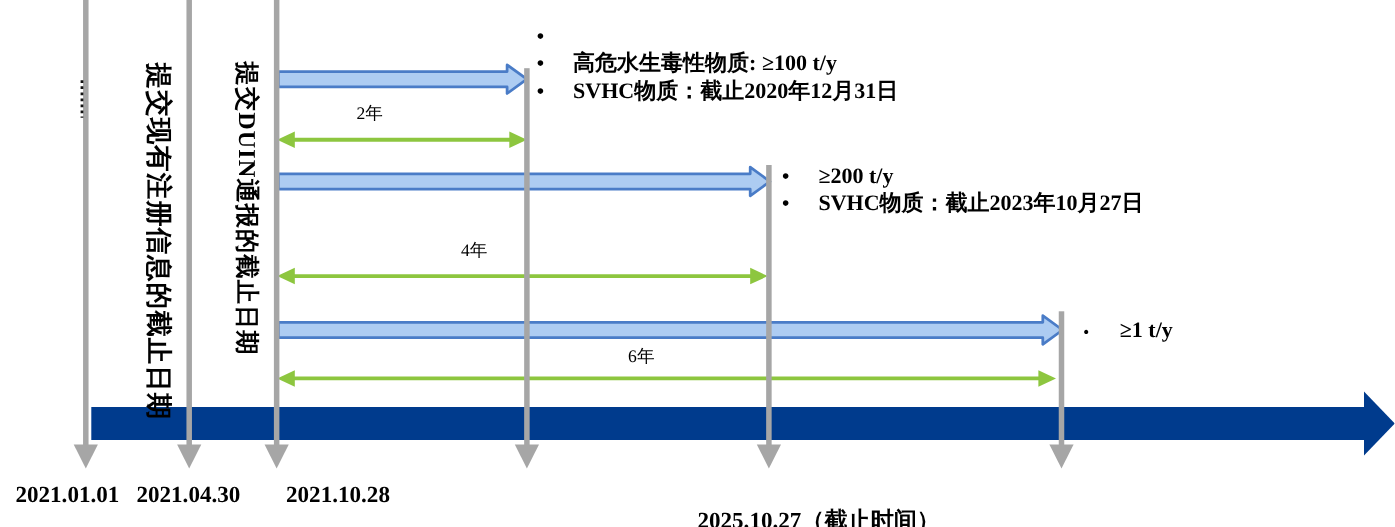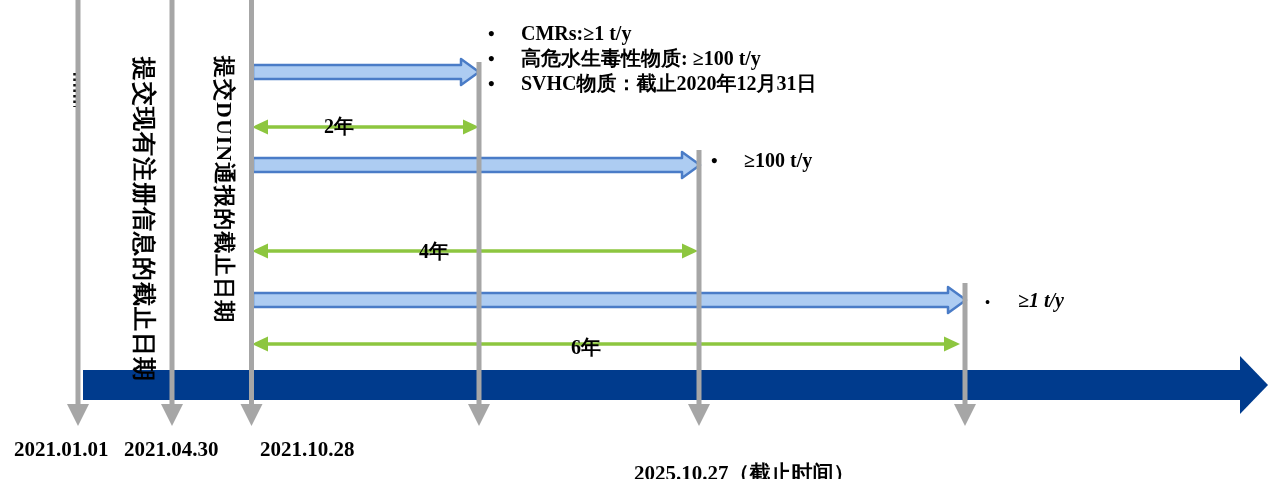--- a/index.html
+++ b/index.html
@@ -8,35 +8,35 @@
     font-family:"Liberation Serif","DejaVu Serif",serif;color:#000;
   }
   #artwork{position:absolute;left:0;top:0;width:1268px;height:479px;}
   .vtext{
     position:absolute;transform:rotate(90deg);transform-origin:0 0;
     white-space:nowrap;font-weight:bold;letter-spacing:1px;
   }
   .vt1{left:160px;top:57px;font-size:24px;}
   .vt2{left:239px;top:56px;font-size:22px;}
   .duration{
-    position:absolute;font-size:20px;font-weight:bold;white-space:nowrap;margin-top:20px;
+    position:absolute;font-size:16px;font-weight:normal;white-space:nowrap;
   }
   .d1{left:324px;top:93px;}
   .d2{left:419px;top:218px;text-align:center;}
   .d3{left:571px;top:314px;}
   .bullets{
     position:absolute;margin:0;padding:0;list-style:none;
     font-size:20px;font-weight:bold;white-space:nowrap;
   }
   .bullets li{display:flex;align-items:baseline;height:25px;line-height:25px;}
   .bullets .dot{width:33px;flex:0 0 33px;}
   .bullets .dot::before{content:"\2022";font-size:19px;}
   .bg1{left:488px;top:21px;}
   .bg2{left:711px;top:148px;}
-  .bg3{left:985px;top:288px;font-style:italic;}
+  .bg3{left:985px;top:288px;}
   .bg3 .dot::before{font-size:14px;}
   .datelabel{
     position:absolute;top:437px;font-size:21px;font-weight:bold;white-space:nowrap;text-align:right;
   }
   .dl1{left:14px;} .dl2{left:124px;} .dl3{left:250px;margin-left:10px;}
   .dl4{left:385px;} .dl5{left:634px;margin-top:22px;} .dl6{left:895px;}
 </style>
 </head>
 <body>
 
@@ -100,36 +100,39 @@
   <div class="vtext vt1">提交现有注册信息的截止日期</div>
   <div class="vtext vt2">提交DUIN通报的截止日期</div>
 
   <div class="duration d1">2年</div>
   <div class="duration d2">4年</div>
   <div class="duration d3">6年</div>
 
   <ul class="bullets bg1">
     <li>
       <span class="dot"></span>
-      <span>CMRs:≥1 t/y</span>
     </li>
     <li>
       <span class="dot"></span>
       <span>高危水生毒性物质: ≥100 t/y</span>
     </li>
     <li>
       <span class="dot"></span>
       <span>SVHC物质：截止2020年12月31日</span>
     </li>
   </ul>
 
   <ul class="bullets bg2">
     <li>
       <span class="dot"></span>
-      <span>≥100 t/y</span>
+      <span>≥200 t/y</span>
+    </li>
+    <li>
+      <span class="dot"></span>
+      <span>SVHC物质：截止2023年10月27日</span>
     </li>
   </ul>
 
   <ul class="bullets bg3">
     <li>
       <span class="dot"></span>
       <span>≥1 t/y</span>
     </li>
   </ul>
 

